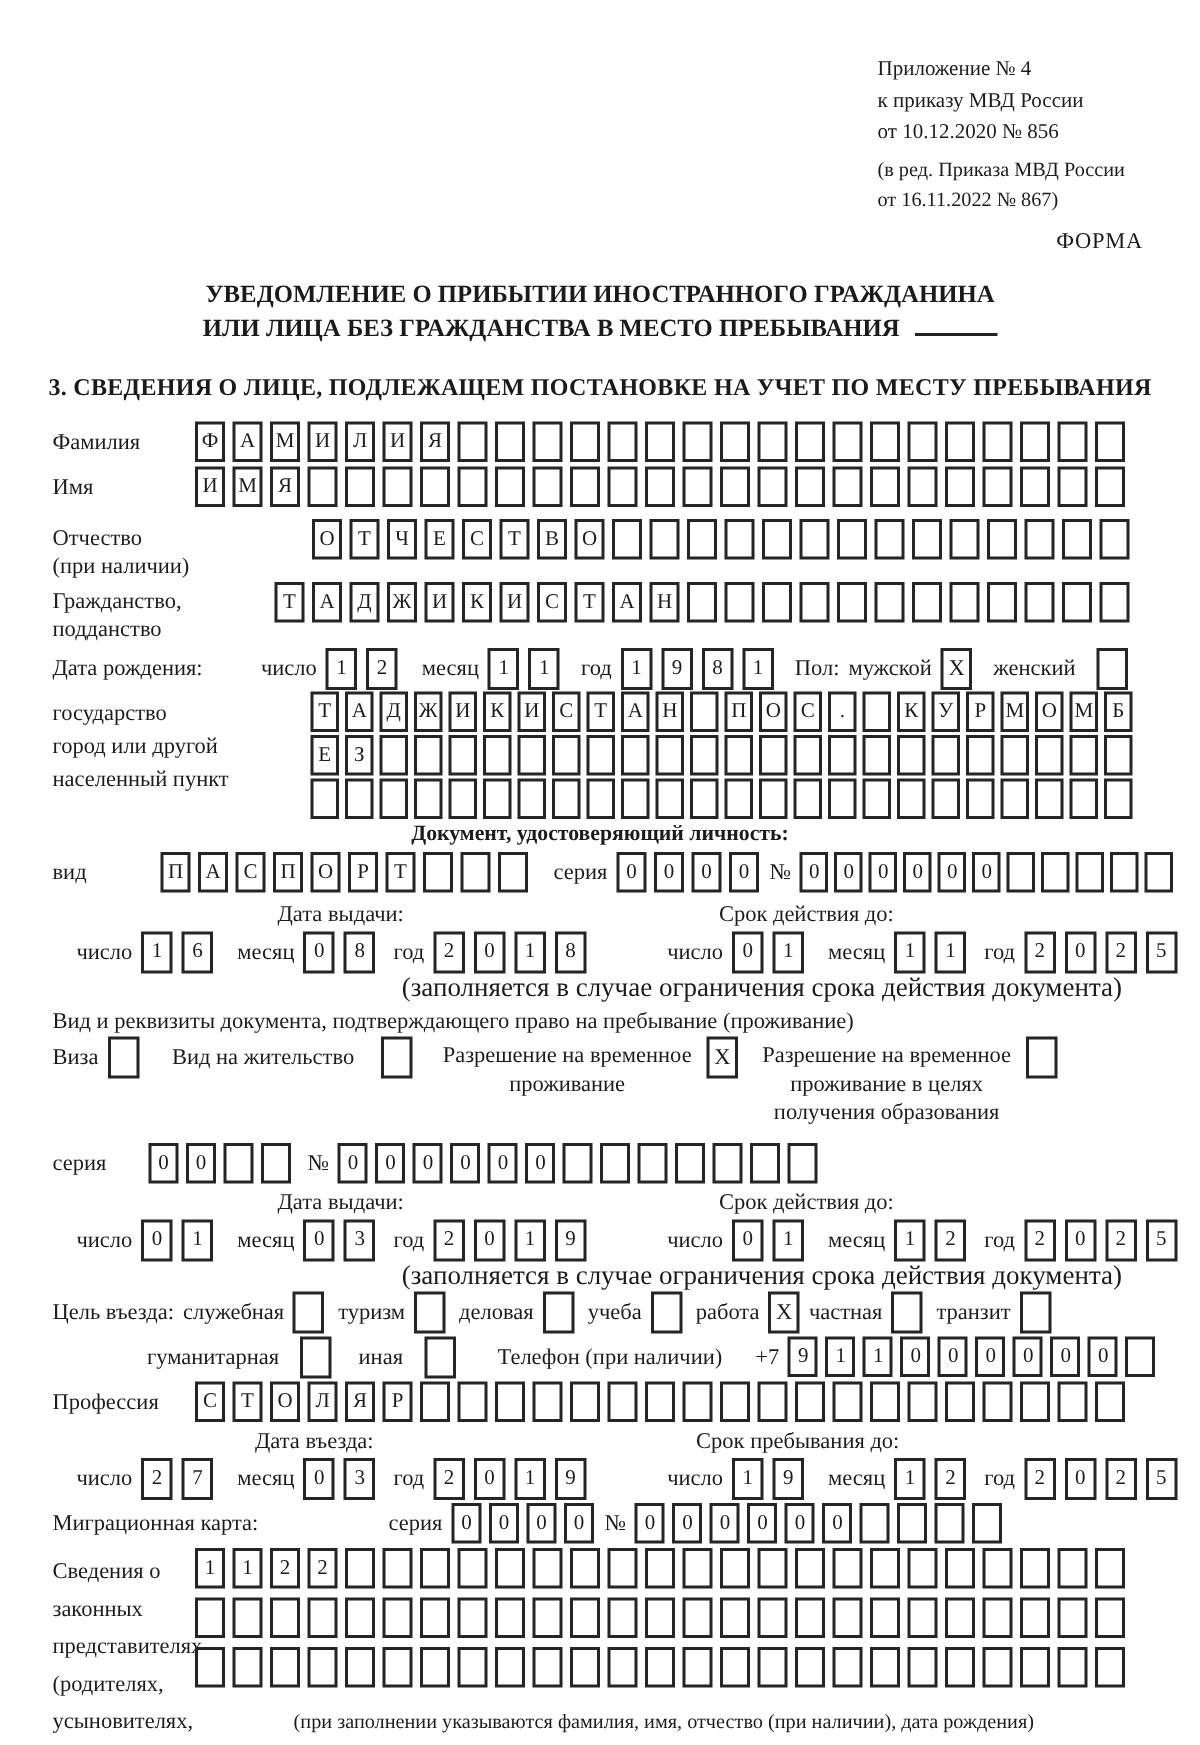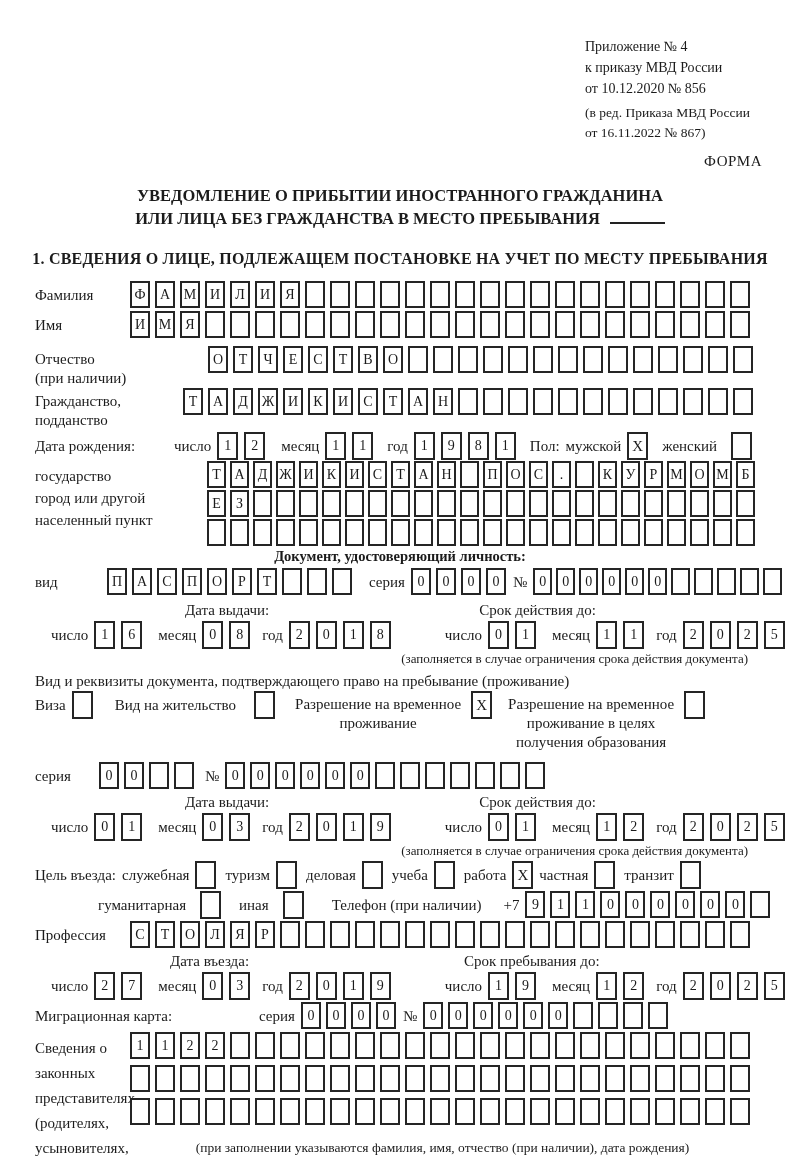--- a/index.html
+++ b/index.html
@@ -18,21 +18,21 @@
   .dlbl{font-size:15px;line-height:20px;padding:4px 6px 0 0;flex:0 0 auto;}
   .cells{display:flex;flex:0 0 auto;}
   .cell{box-sizing:border-box;display:inline-flex;align-items:center;justify-content:center;
         width:20px;height:27px;border:2px solid #252525;margin-right:5px;
         font-size:14px;line-height:1;flex:0 0 auto;background:#fff;}
   .cells.sm .cell{width:19px;margin-right:4px;}
   .cells.dt .cell{width:21px;height:28px;margin-right:6px;}
   .checkbox{box-sizing:border-box;display:inline-flex;align-items:center;justify-content:center;
         width:21px;height:28px;border:2px solid #252525;font-size:15px;flex:0 0 auto;background:#fff;}
   .doc-heading{margin:2px 0 3px 0;text-align:center;font-size:14.5px;font-weight:bold;font-family:Liberation Serif, serif;}
-  .note{font-size:13px;line-height:17px;}
+  .note{font-size:18px;line-height:17px;}
   .opt-lines{font-size:15px;line-height:19px;text-align:center;padding-top:4px;flex:0 0 auto;}
   .mb2{margin-bottom:2px;}
 </style>
 </head>
 <body>
 
 <div class="page">
 
   <div class="legal">
     <div>Приложение № 4</div>
@@ -44,21 +44,21 @@
     </div>
   </div>
 
   <div class="forma">ФОРМА</div>
 
   <div class="title">
     <div>УВЕДОМЛЕНИЕ О ПРИБЫТИИ ИНОСТРАННОГО ГРАЖДАНИНА</div>
     <div><span>ИЛИ ЛИЦА БЕЗ ГРАЖДАНСТВА В МЕСТО ПРЕБЫВАНИЯ</span><span class="title-uline"></span></div>
   </div>
 
-  <div class="sec-heading">1. СВЕДЕНИЯ О ЛИЦЕ, ПОДЛЕЖАЩЕМ ПОСТАНОВКЕ НА УЧЕТ ПО МЕСТУ ПРЕБЫВАНИЯ</div>
+  <div class="sec-heading">3. СВЕДЕНИЯ О ЛИЦЕ, ПОДЛЕЖАЩЕМ ПОСТАНОВКЕ НА УЧЕТ ПО МЕСТУ ПРЕБЫВАНИЯ</div>
 
   <div class="rows">
 
     <div class="row">
       <div class="lbl" style="width:95px">Фамилия</div>
       <div class="cells">
           <span class="cell">Ф</span>
           <span class="cell">А</span>
           <span class="cell">М</span>
           <span class="cell">И</span>

